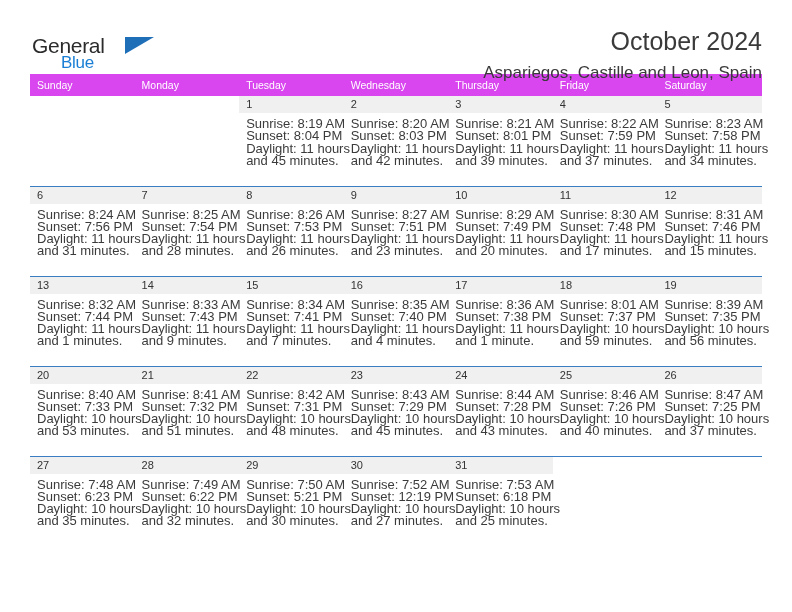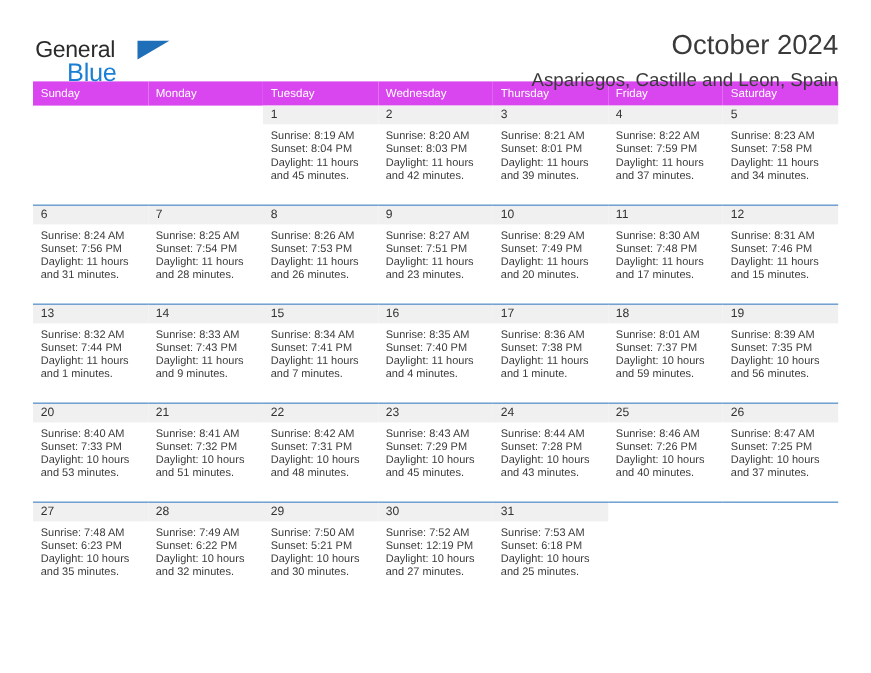--- a/index.html
+++ b/index.html
@@ -44,21 +44,21 @@
     top: 8px;
     font-size: 21px;
     letter-spacing: -0.3px;
     color: #2b2b2b;
     font-family: "Liberation Sans", sans-serif;
   }
   .brand-blue {
     position: absolute;
     left: 31px;
     top: 27px;
-    font-size: 23px;
+    font-size: 17px;
     letter-spacing: -0.3px;
     color: #1a7fd4;
     font-family: "Liberation Sans", sans-serif;
   }
   .brand-tri {
     position: absolute;
     left: 95px;
     top: 11px;
     width: 0;
     height: 0;
@@ -116,21 +116,21 @@
     background: #f0f0f0;
     height: 17px;
     line-height: 17px;
     padding-left: 7px;
     font-size: 11px;
     color: #333333;
     box-sizing: border-box;
   }
   .cell-body {
     padding: 5px 6px 0 7px;
-    font-size: 10px;
+    font-size: 13px;
     line-height: 12.3px;
     color: #3b3b3b;
   }
   .cell-body div {
     white-space: nowrap;
   }
   td.blank .daynum-band {
     background: transparent;
   }
 </style>

